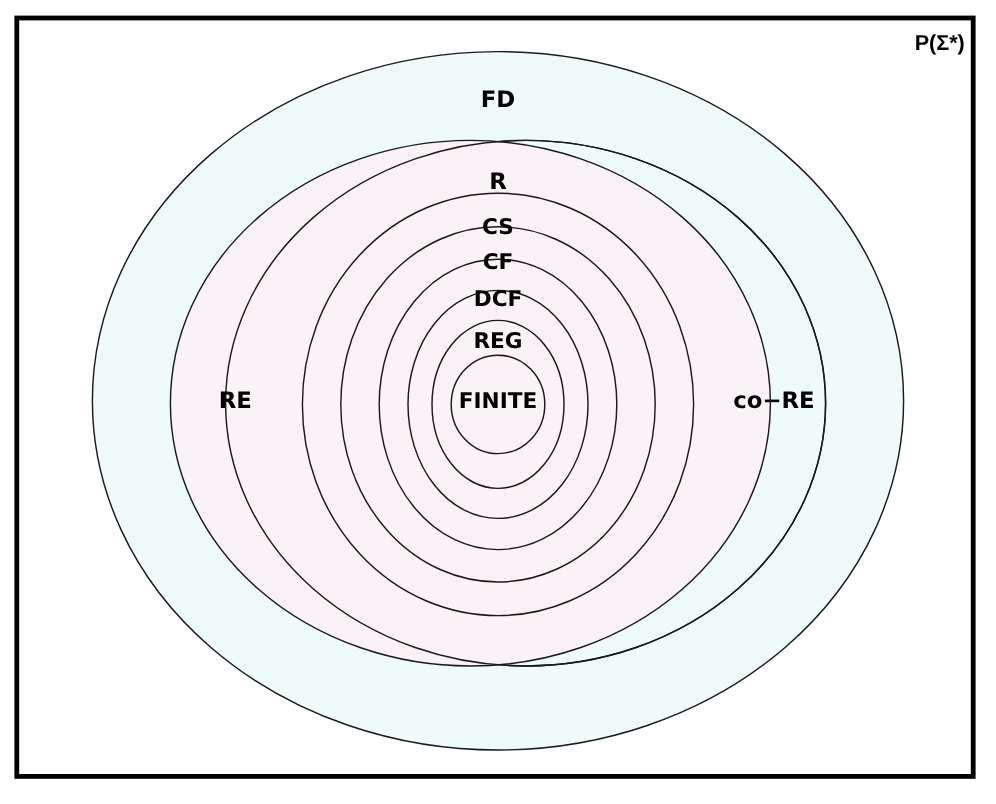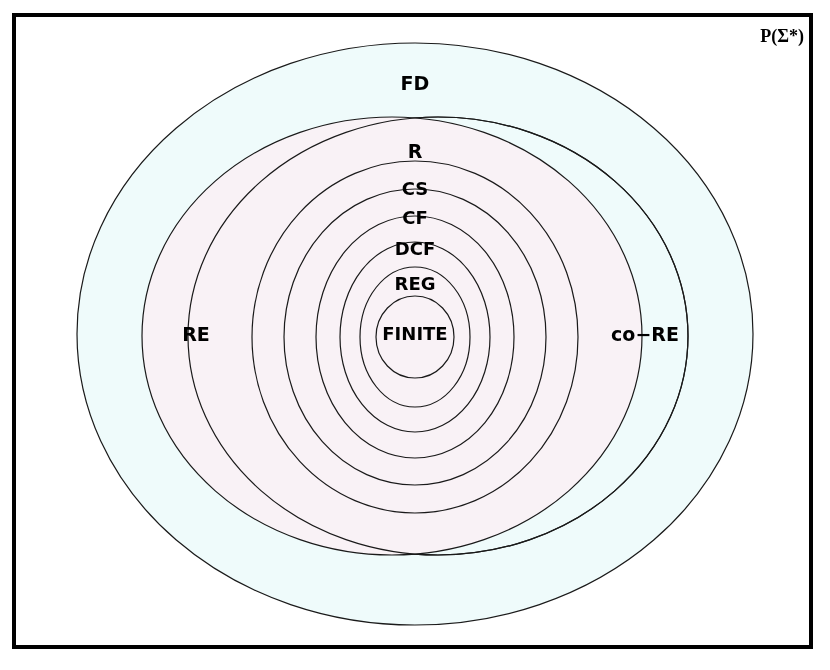--- a/index.html
+++ b/index.html
@@ -47,21 +47,21 @@
     font-family: "DejaVu Sans", "Liberation Sans", sans-serif;
     font-weight: bold;
     fill: #000000;
     text-anchor: middle;
     dominant-baseline: middle;
   }
   #universe-label {
     position: absolute;
     right: 26px;
     top: 26px;
-    font-family: Liberation Serif, serif;
+    font-family: Liberation Sans, sans-serif;
     font-size: 18px;
     font-weight: bold;
     color: #000000;
     letter-spacing: 0px;
     white-space: nowrap;
   }
 </style>
 </head>
 <body>
 

